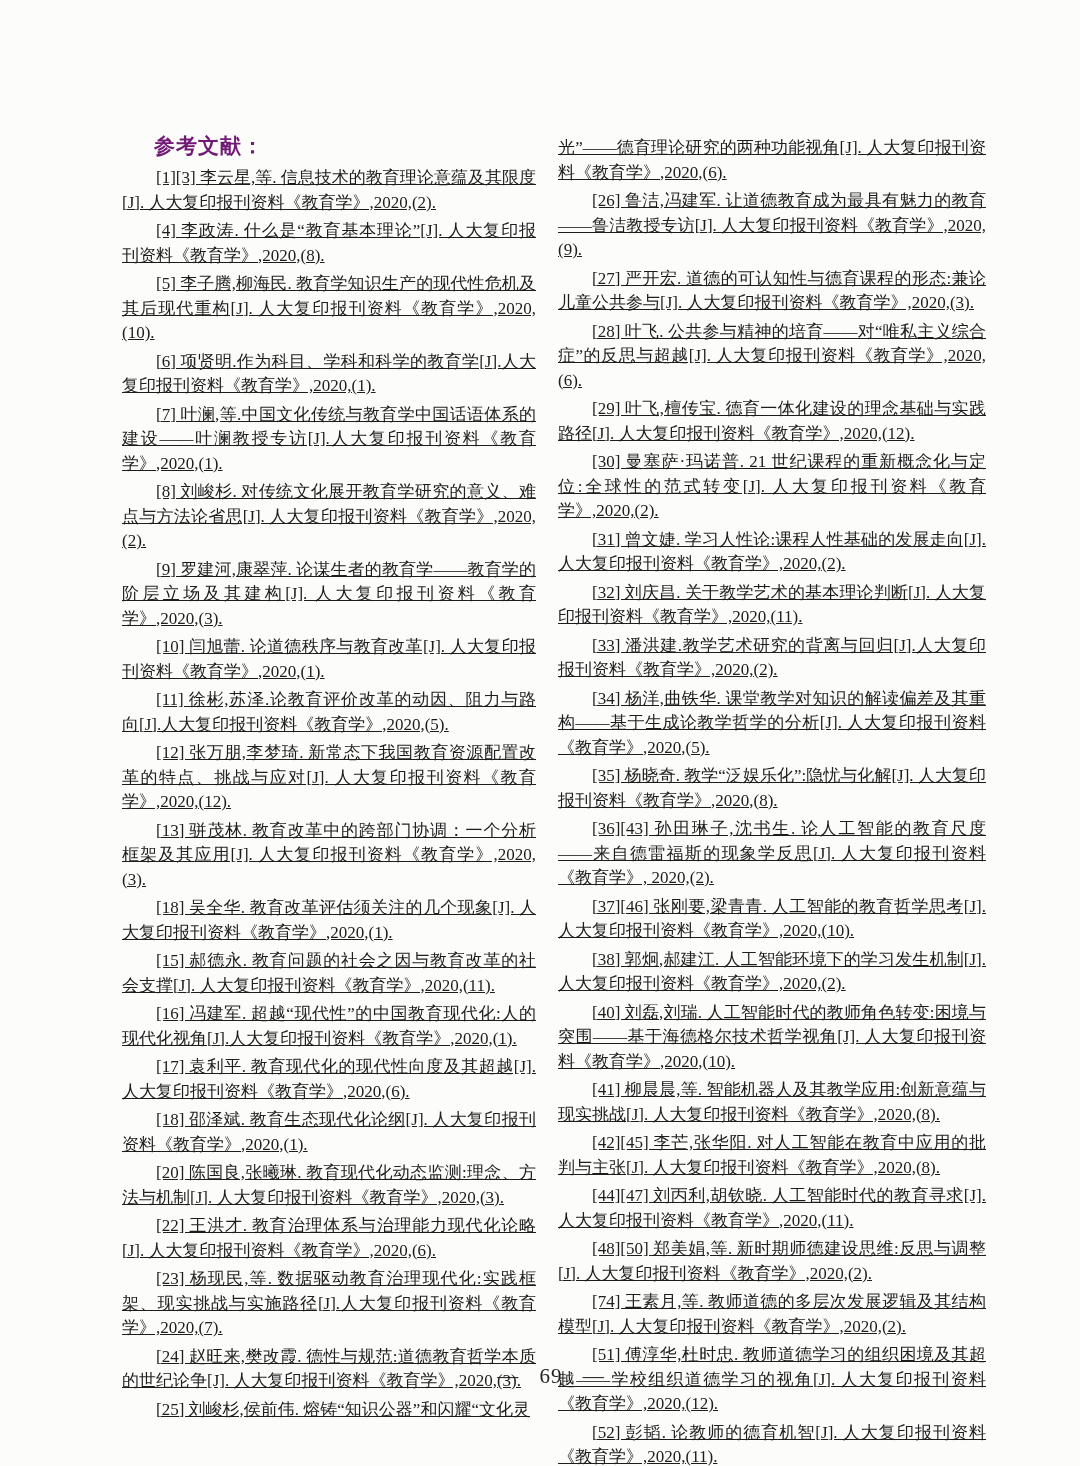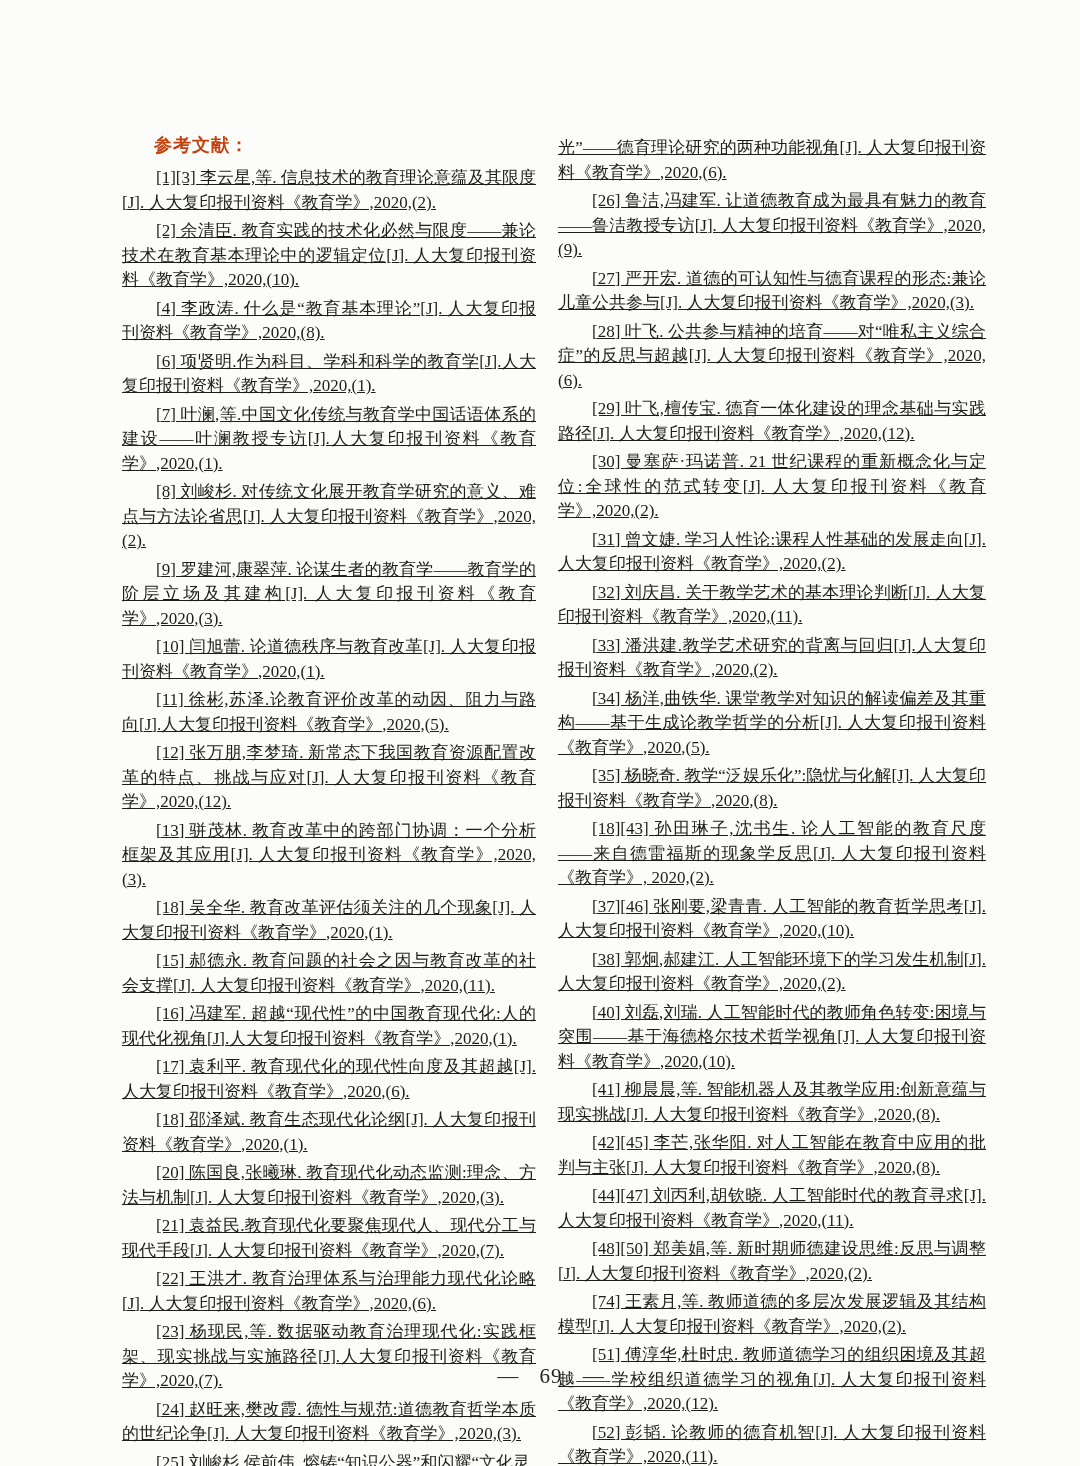--- a/index.html
+++ b/index.html
@@ -27,24 +27,24 @@
   .column {
     flex: 0 0 auto;
   }
   .column.left  { width: 422px; }
   .column.right { width: 436px; }
   .section-title {
     margin: 0 0 7px 0;
     padding-left: 36px;
     font-family: Liberation Sans, sans-serif;
     font-weight: 700;
-    font-size: 18px;
+    font-size: 21px;
     line-height: 27px;
     letter-spacing: 1px;
-    color: #c2410c;
+    color: #701a75;
   }
   p.ref {
     margin: 4px;
     font-size: 17px;
     line-height: 24.5px;
     text-align: justify;
     text-indent: 2em;
     word-break: break-word;
     text-decoration: underline;
   }
@@ -67,58 +67,57 @@
 <body>
 
 <div class="page">
 
   <div class="columns">
 
     <div class="column left">
       <h3 class="section-title">参考文献：</h3>
       <div id="refs-left">
           <p class="ref">[1][3] 李云星,等. 信息技术的教育理论意蕴及其限度[J]. 人大复印报刊资料《教育学》,2020,(2).</p>
-          <p class="ref">[2] 余清臣. 教育实践的技术化必然与限度——兼论技术在教育基本理论中的逻辑定位[J]. 人大复印报刊资料《教育学》,2020,(10).</p>
           <p class="ref">[4] 李政涛. 什么是“教育基本理论”[J]. 人大复印报刊资料《教育学》,2020,(8).</p>
+          <p class="ref">[5] 李子腾,柳海民. 教育学知识生产的现代性危机及其后现代重构[J]. 人大复印报刊资料《教育学》,2020,(10).</p>
           <p class="ref">[6] 项贤明.作为科目、学科和科学的教育学[J].人大复印报刊资料《教育学》,2020,(1).</p>
           <p class="ref">[7] 叶澜,等.中国文化传统与教育学中国话语体系的建设——叶澜教授专访[J].人大复印报刊资料《教育学》,2020,(1).</p>
           <p class="ref">[8] 刘峻杉. 对传统文化展开教育学研究的意义、难点与方法论省思[J]. 人大复印报刊资料《教育学》,2020,(2).</p>
           <p class="ref">[9] 罗建河,康翠萍. 论谋生者的教育学——教育学的阶层立场及其建构[J]. 人大复印报刊资料《教育学》,2020,(3).</p>
           <p class="ref">[10] 闫旭蕾. 论道德秩序与教育改革[J]. 人大复印报刊资料《教育学》,2020,(1).</p>
           <p class="ref">[11] 徐彬,苏泽.论教育评价改革的动因、阻力与路向[J].人大复印报刊资料《教育学》,2020,(5).</p>
           <p class="ref">[12] 张万朋,李梦琦. 新常态下我国教育资源配置改革的特点、挑战与应对[J]. 人大复印报刊资料《教育学》,2020,(12).</p>
           <p class="ref">[13] 骈茂林. 教育改革中的跨部门协调：一个分析框架及其应用[J]. 人大复印报刊资料《教育学》,2020,(3).</p>
           <p class="ref">[18] 吴全华. 教育改革评估须关注的几个现象[J]. 人大复印报刊资料《教育学》,2020,(1).</p>
           <p class="ref">[15] 郝德永. 教育问题的社会之因与教育改革的社会支撑[J]. 人大复印报刊资料《教育学》,2020,(11).</p>
           <p class="ref">[16] 冯建军. 超越“现代性”的中国教育现代化:人的现代化视角[J].人大复印报刊资料《教育学》,2020,(1).</p>
           <p class="ref">[17] 袁利平. 教育现代化的现代性向度及其超越[J]. 人大复印报刊资料《教育学》,2020,(6).</p>
           <p class="ref">[18] 邵泽斌. 教育生态现代化论纲[J]. 人大复印报刊资料《教育学》,2020,(1).</p>
           <p class="ref">[20] 陈国良,张曦琳. 教育现代化动态监测:理念、方法与机制[J]. 人大复印报刊资料《教育学》,2020,(3).</p>
-          <p class="ref">[21] 袁益民.教育现代化要聚焦现代人、现代分工与现代手段[J]. 人大复印报刊资料《教育学》,2020,(7).</p>
           <p class="ref">[22] 王洪才. 教育治理体系与治理能力现代化论略[J]. 人大复印报刊资料《教育学》,2020,(6).</p>
           <p class="ref">[23] 杨现民,等. 数据驱动教育治理现代化:实践框架、现实挑战与实施路径[J].人大复印报刊资料《教育学》,2020,(7).</p>
           <p class="ref">[24] 赵旺来,樊改霞. 德性与规范:道德教育哲学本质的世纪论争[J]. 人大复印报刊资料《教育学》,2020,(3).</p>
           <p class="ref">[25] 刘峻杉,侯前伟. 熔铸“知识公器”和闪耀“文化灵</p>
         </div>
     </div>
 
     <div class="column right">
       <div id="refs-right">
           <p class="ref no-indent">光”——德育理论研究的两种功能视角[J]. 人大复印报刊资料《教育学》,2020,(6).</p>
           <p class="ref">[26] 鲁洁,冯建军. 让道德教育成为最具有魅力的教育——鲁洁教授专访[J]. 人大复印报刊资料《教育学》,2020,(9).</p>
           <p class="ref">[27] 严开宏. 道德的可认知性与德育课程的形态:兼论儿童公共参与[J]. 人大复印报刊资料《教育学》,2020,(3).</p>
           <p class="ref">[28] 叶飞. 公共参与精神的培育——对“唯私主义综合症”的反思与超越[J]. 人大复印报刊资料《教育学》,2020,(6).</p>
           <p class="ref">[29] 叶飞,檀传宝. 德育一体化建设的理念基础与实践路径[J]. 人大复印报刊资料《教育学》,2020,(12).</p>
           <p class="ref">[30] 曼塞萨·玛诺普. 21 世纪课程的重新概念化与定位:全球性的范式转变[J]. 人大复印报刊资料《教育学》,2020,(2).</p>
           <p class="ref">[31] 曾文婕. 学习人性论:课程人性基础的发展走向[J]. 人大复印报刊资料《教育学》,2020,(2).</p>
           <p class="ref">[32] 刘庆昌. 关于教学艺术的基本理论判断[J]. 人大复印报刊资料《教育学》,2020,(11).</p>
           <p class="ref">[33] 潘洪建.教学艺术研究的背离与回归[J].人大复印报刊资料《教育学》,2020,(2).</p>
           <p class="ref">[34] 杨洋,曲铁华. 课堂教学对知识的解读偏差及其重构——基于生成论教学哲学的分析[J]. 人大复印报刊资料《教育学》,2020,(5).</p>
           <p class="ref">[35] 杨晓奇. 教学“泛娱乐化”:隐忧与化解[J]. 人大复印报刊资料《教育学》,2020,(8).</p>
-          <p class="ref">[18][43] 孙田琳子,沈书生. 论人工智能的教育尺度——来自德雷福斯的现象学反思[J]. 人大复印报刊资料《教育学》, 2020,(2).</p>
+          <p class="ref">[36][43] 孙田琳子,沈书生. 论人工智能的教育尺度——来自德雷福斯的现象学反思[J]. 人大复印报刊资料《教育学》, 2020,(2).</p>
           <p class="ref">[37][46] 张刚要,梁青青. 人工智能的教育哲学思考[J]. 人大复印报刊资料《教育学》,2020,(10).</p>
           <p class="ref">[38] 郭炯,郝建江. 人工智能环境下的学习发生机制[J]. 人大复印报刊资料《教育学》,2020,(2).</p>
           <p class="ref">[40] 刘磊,刘瑞. 人工智能时代的教师角色转变:困境与突围——基于海德格尔技术哲学视角[J]. 人大复印报刊资料《教育学》,2020,(10).</p>
           <p class="ref">[41] 柳晨晨,等. 智能机器人及其教学应用:创新意蕴与现实挑战[J]. 人大复印报刊资料《教育学》,2020,(8).</p>
           <p class="ref">[42][45] 李芒,张华阳. 对人工智能在教育中应用的批判与主张[J]. 人大复印报刊资料《教育学》,2020,(8).</p>
           <p class="ref">[44][47] 刘丙利,胡钦晓. 人工智能时代的教育寻求[J]. 人大复印报刊资料《教育学》,2020,(11).</p>
           <p class="ref">[48][50] 郑美娟,等. 新时期师德建设思维:反思与调整[J]. 人大复印报刊资料《教育学》,2020,(2).</p>
           <p class="ref">[74] 王素月,等. 教师道德的多层次发展逻辑及其结构模型[J]. 人大复印报刊资料《教育学》,2020,(2).</p>
           <p class="ref">[51] 傅淳华,杜时忠. 教师道德学习的组织困境及其超越——学校组织道德学习的视角[J]. 人大复印报刊资料《教育学》,2020,(12).</p>
           <p class="ref">[52] 彭韬. 论教师的德育机智[J]. 人大复印报刊资料《教育学》,2020,(11).</p>

